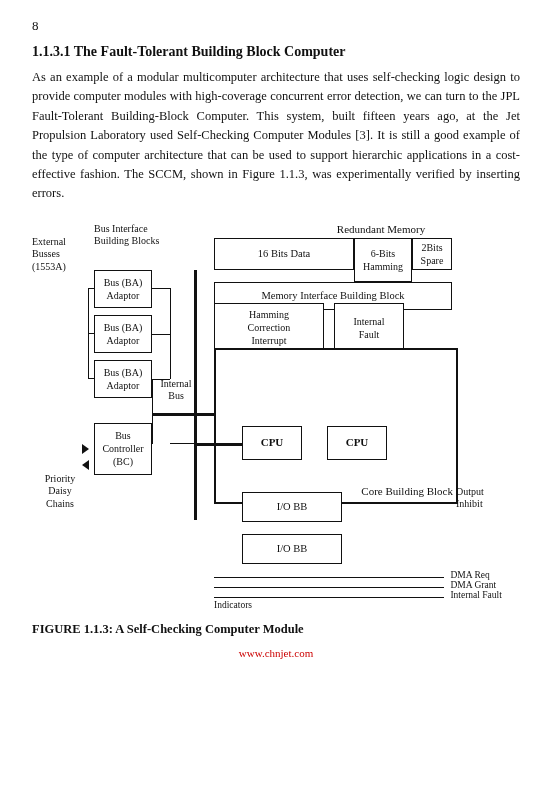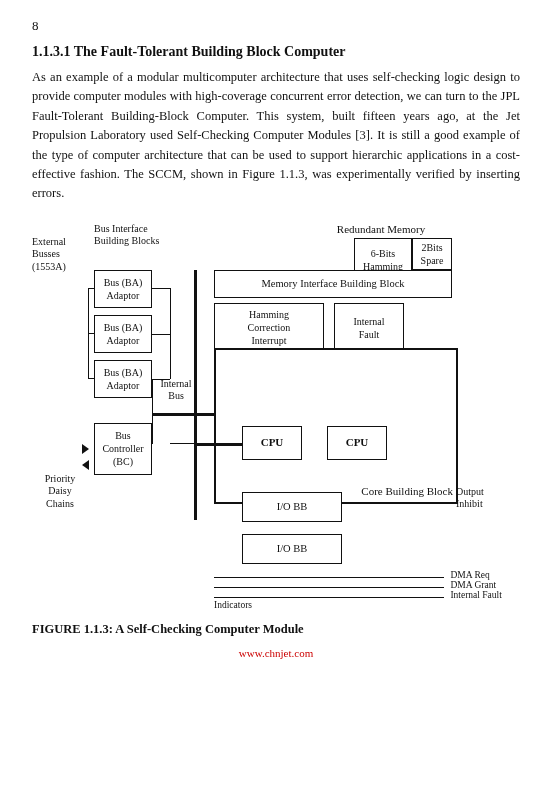--- a/index.html
+++ b/index.html
@@ -133,26 +133,27 @@
   <div class="box" style="left:62px;top:52px;width:58px;height:38px;font-size:10px;">Bus (BA)<br>Adaptor</div>
   <div class="box" style="left:62px;top:97px;width:58px;height:38px;font-size:10px;">Bus (BA)<br>Adaptor</div>
   <div class="box" style="left:62px;top:142px;width:58px;height:38px;font-size:10px;">Bus (BA)<br>Adaptor</div>
 
   <div class="box" style="left:62px;top:205px;width:58px;height:52px;font-size:10px;">Bus<br>Controller<br>(BC)</div>
 
   <div class="label-text" style="left:126px;top:160px;width:36px;font-size:10px;text-align:center;">Internal<br>Bus</div>
 
   <div class="label-text" style="left:294px;top:5px;width:110px;text-align:center;font-size:11px;">Redundant Memory</div>
 
+  <div class="box" style="left:182px;top:20px;width:140px;height:32px;font-size:10.5px;">16 Bits Data</div>
 
   <div class="box" style="left:322px;top:20px;width:58px;height:44px;font-size:10px;">6-Bits<br>Hamming</div>
 
   <div class="box" style="left:380px;top:20px;width:40px;height:32px;font-size:10px;">2Bits<br>Spare</div>
 
-  <div class="box" style="left:182px;top:52px;width:238px;height:28px;font-size:10.5px;">Memory Interface Building Block</div>
+  <div class="box" style="left:182px;top:64px;width:238px;height:28px;font-size:10.5px;">Memory Interface Building Block</div>
 
   <div class="box" style="left:182px;top:85px;width:110px;height:50px;font-size:10px;">Hamming<br>Correction<br>Interrupt</div>
 
   <div class="box" style="left:302px;top:85px;width:70px;height:50px;font-size:10px;">Internal<br>Fault</div>
 
   <div class="box" style="left:182px;top:140px;width:72px;height:32px;font-size:10px;">Bus Check</div>
 
   <div class="box" style="left:182px;top:172px;width:72px;height:32px;font-size:10px;">Processor<br>Check</div>
 
   <div class="box" style="left:254px;top:140px;width:52px;height:64px;font-size:10px;">Bus<br>Arbitor</div>

